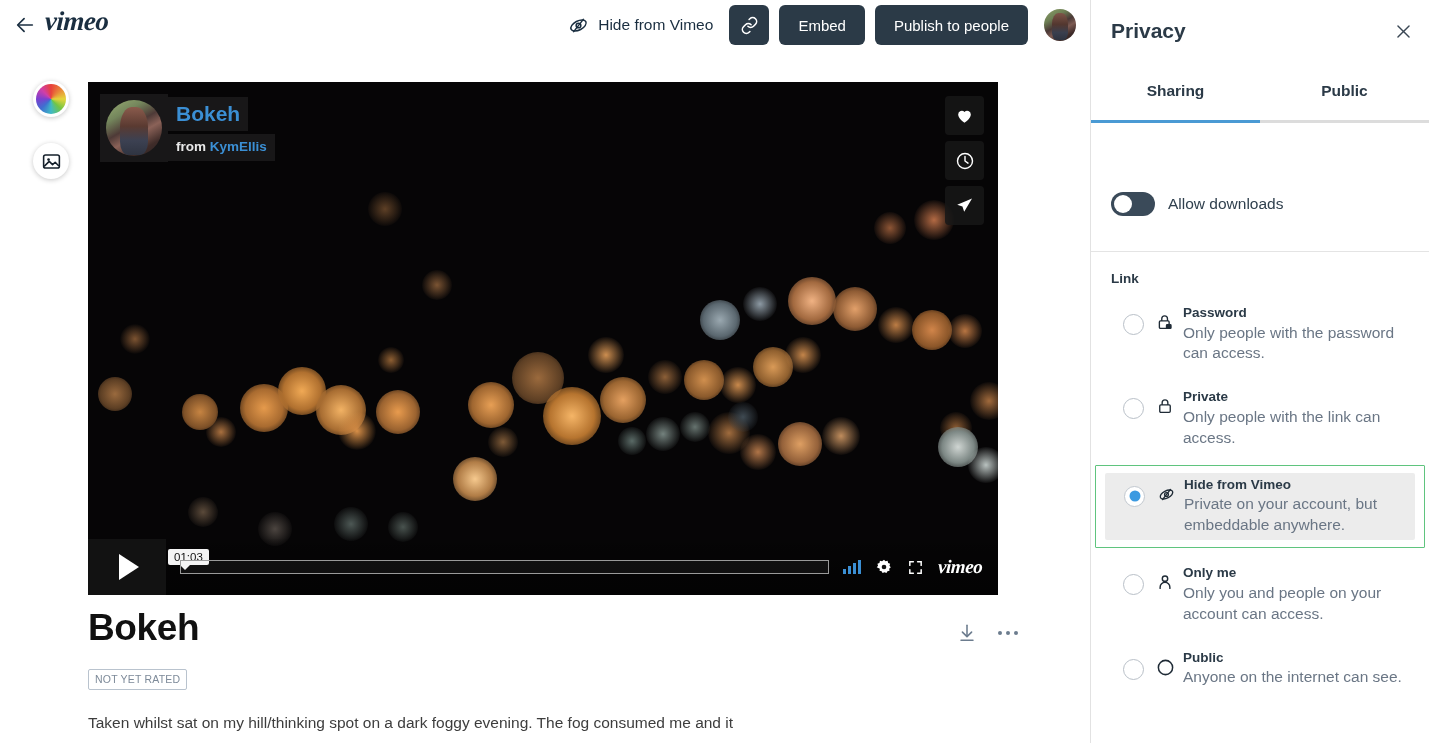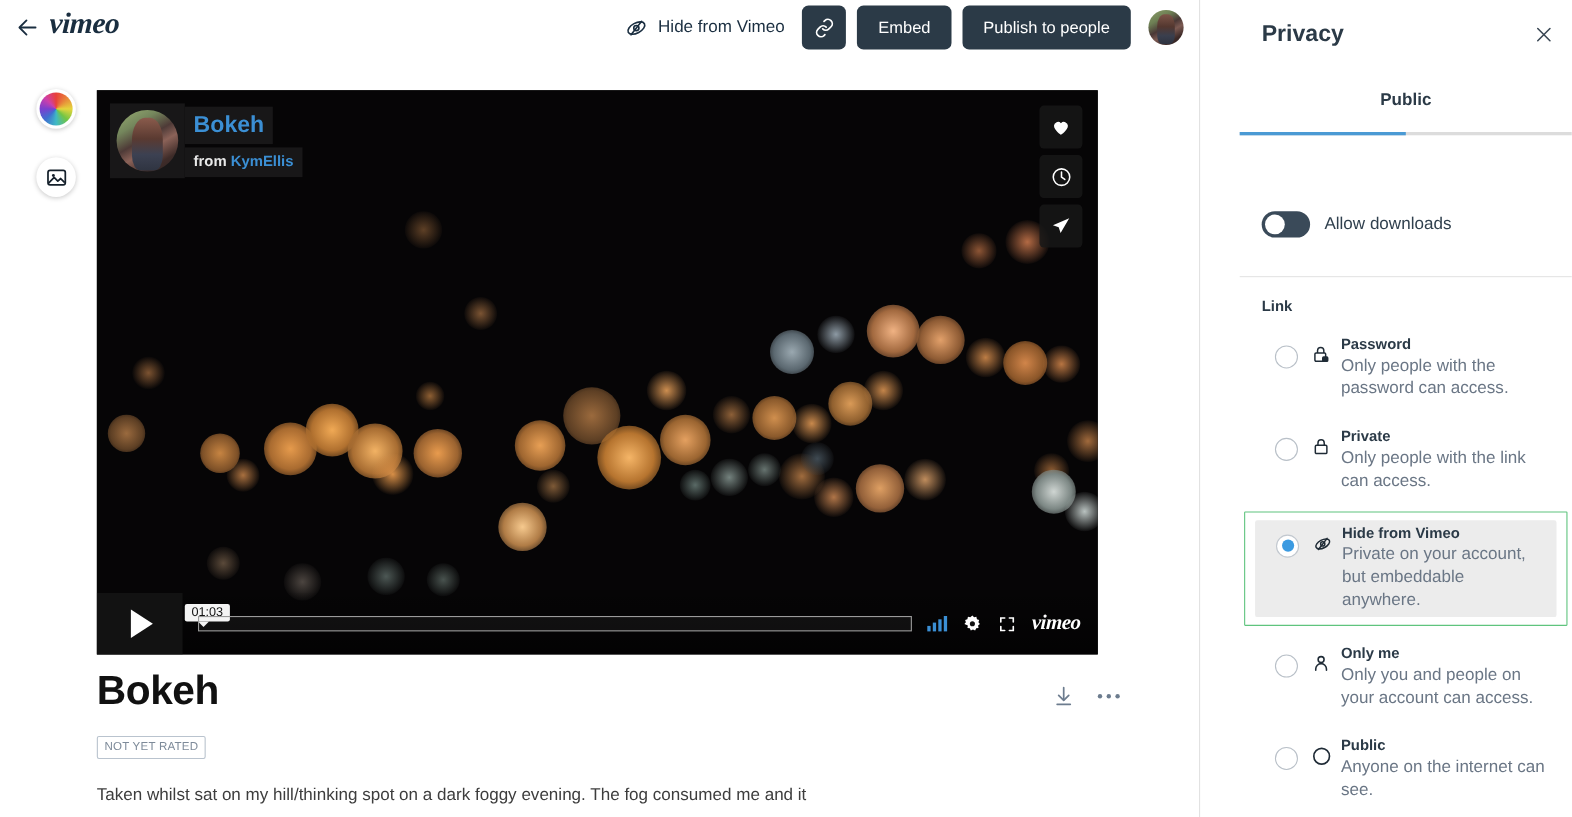--- a/index.html
+++ b/index.html
@@ -190,21 +190,21 @@
   .rating-badge {
     display: inline-block; margin-top: 21px;
     border: 1px solid #b9c3ce; border-radius: 2px; color: #7d8a99;
     font-size: 10.5px; letter-spacing: 0.2px; padding: 3px 6px 4px 6px;
   }
   .desc { margin-top: 22px; font-size: 15.5px; color: #3d3d3d; line-height: 1.45; }
 
   
   .panel {
     position: absolute; right: 0; top: 0; width: 339px; height: 743px;
-    background: #fff; border-left: 1px solid #e2e2e2; overflow: hidden; padding-left: 36px;
+    background: #fff; border-left: 1px solid #e2e2e2; overflow: hidden;
   }
   .panel-head { position: relative; height: 70px; }
   .panel-title {
     position: absolute; left: 20px; top: 19px;
     font-size: 21px; font-weight: 700; color: #2b3a47;
   }
   .panel-close {
     position: absolute; right: 12px; top: 17px; width: 28px; height: 28px;
     display: flex; align-items: center; justify-content: center;
     cursor: pointer; color: #3a4754;
@@ -479,20 +479,21 @@
       <div class="panel-title">Privacy</div>
       <div class="panel-close">
         <svg width="19" height="19" viewBox="0 0 24 24" fill="none" stroke="currentColor" stroke-width="1.8" stroke-linecap="round">
             <line x1="5" y1="5" x2="19" y2="19"></line>
             <line x1="19" y1="5" x2="5" y2="19"></line>
           </svg>
       </div>
     </div>
 
     <div class="tabs">
+      <div class="tab">Sharing</div>
       <div class="tab">Public</div>
       <div class="tab-underline">
         <div class="active-seg"></div>
       </div>
     </div>
 
     <div class="panel-section-downloads">
       <div class="toggle">
         <div class="knob"></div>
       </div>

